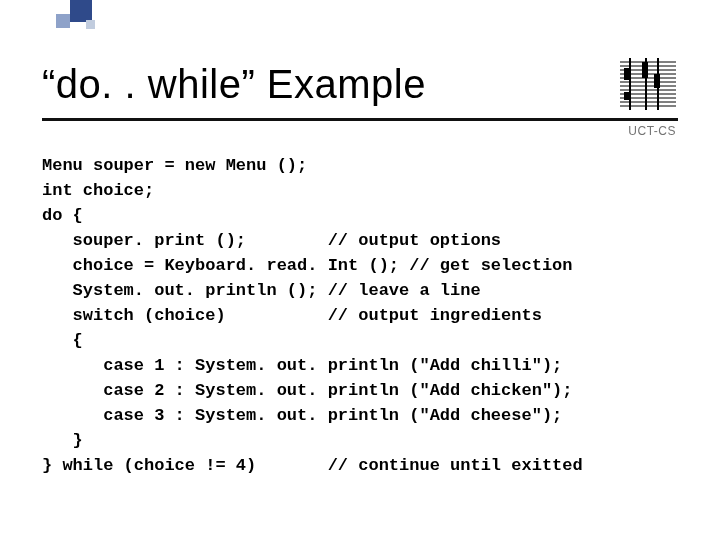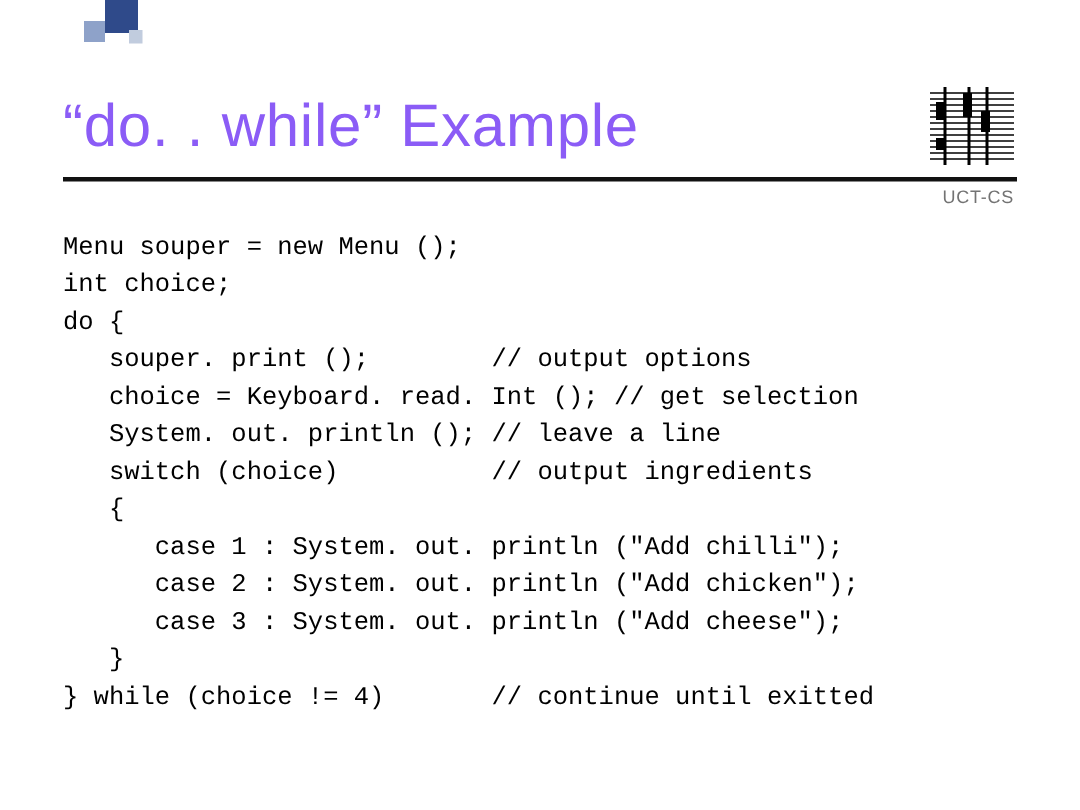--- a/index.html
+++ b/index.html
@@ -44,21 +44,21 @@
   }
   .title-row {
     position: absolute;
     left: 42px;
     right: 42px;
     top: 62px;
   }
   .title {
     font-size: 40px;
     font-weight: 400;
-    color: #8b5cf6;
+    color: #000000;
     letter-spacing: 0.5px;
   }
   .rule {
     position: absolute;
     left: 42px;
     right: 42px;
     top: 118px;
     height: 3px;
     background: #111;
   }
@@ -85,20 +85,21 @@
   .code {
     position: absolute;
     left: 42px;
     right: 42px;
     top: 154px;
     font-family: "Courier New", Courier, monospace;
     font-size: 17px;
     line-height: 1.47;
     white-space: pre;
     color: #000;
+    font-weight: bold;
   }
 </style>
 </head>
 <body>
 
 <div class="slide">
 
   <div class="top-deco">
     <div class="sq-big"></div>
     <div class="sq-mid"></div>

